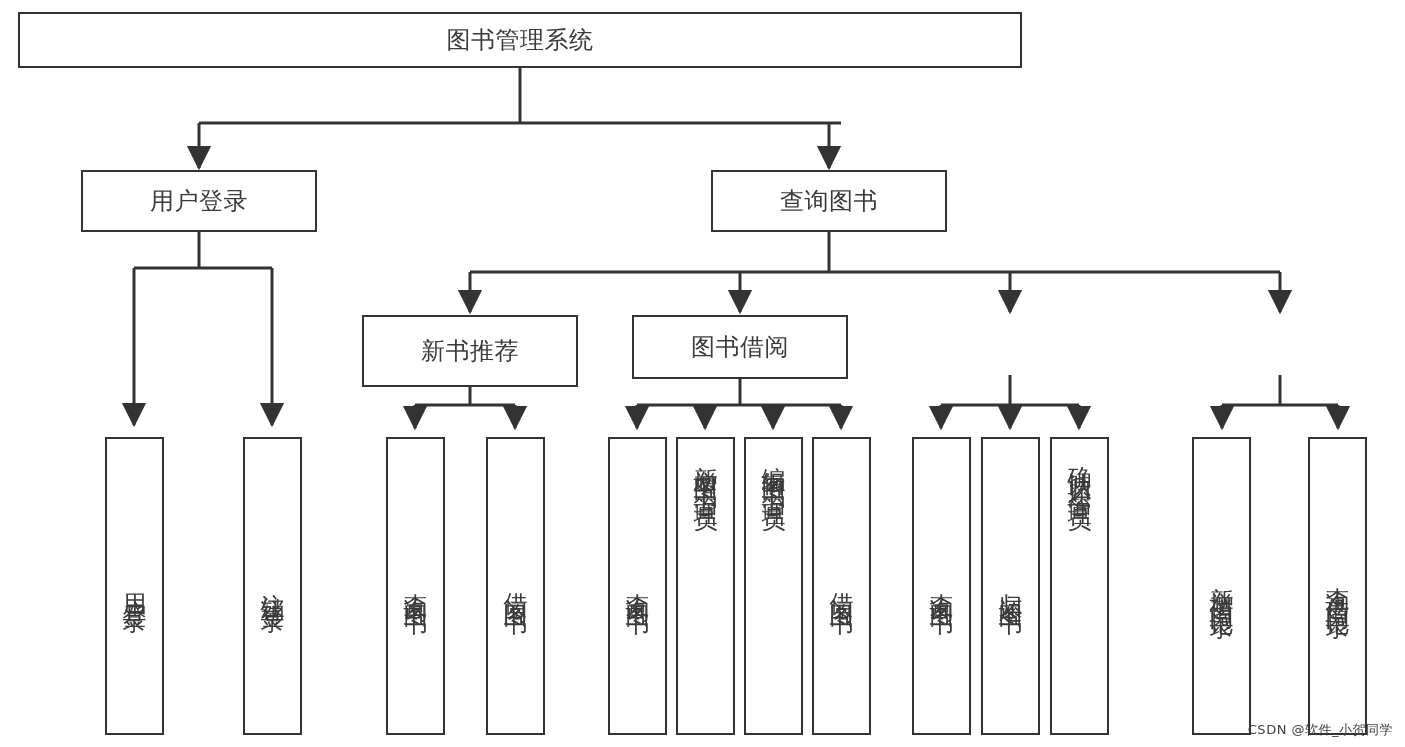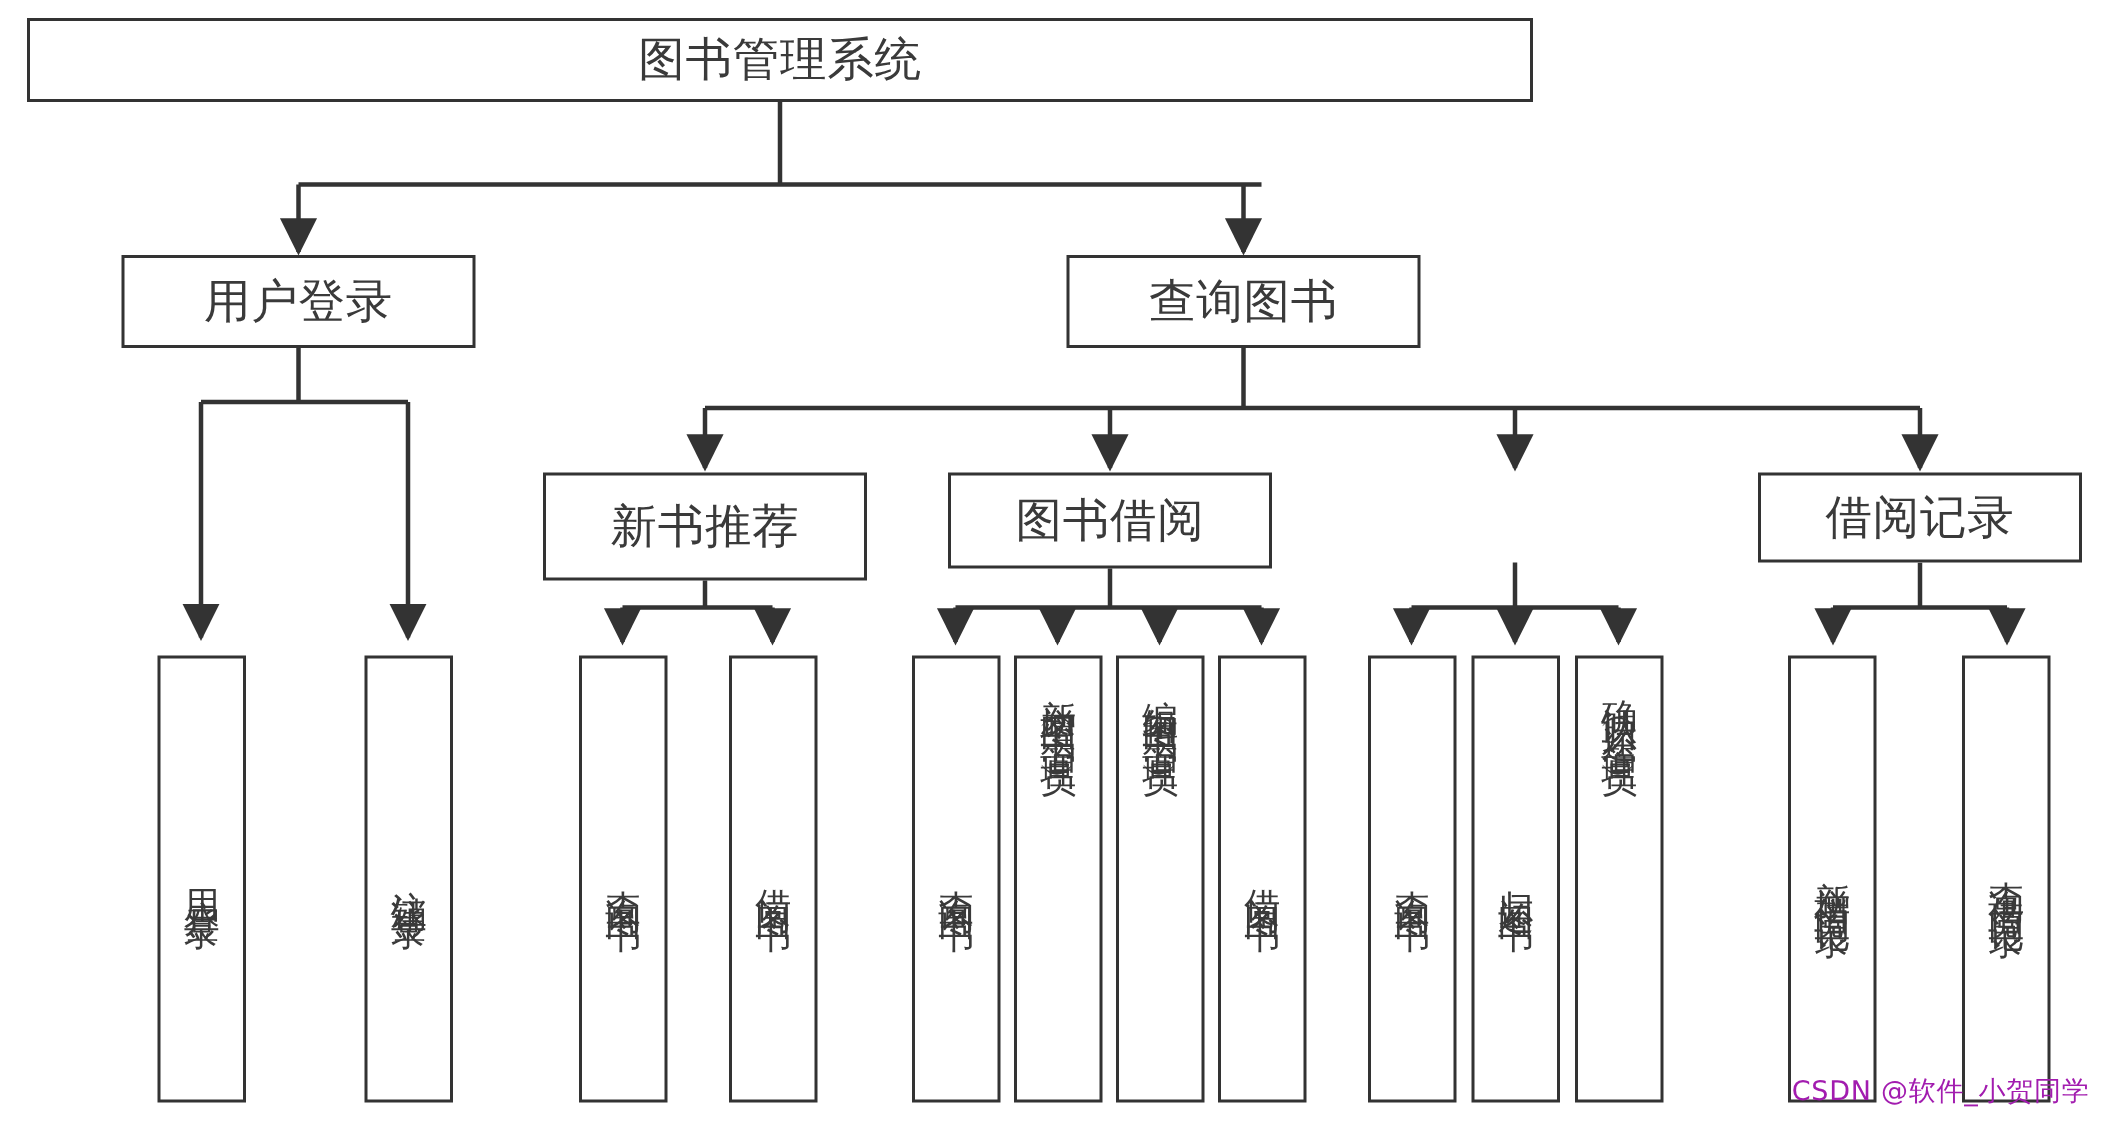--- a/index.html
+++ b/index.html
@@ -30,21 +30,21 @@
     position: absolute;
     box-sizing: border-box;
     border: 2.5px solid #333333;
     background: #ffffff;
     display: flex;
     align-items: center;
     justify-content: center;
     overflow: hidden;
   }
   .node-label-h {
-    font-size: 31px;
+    font-size: 24px;
     color: #3a3a3a;
     line-height: 1.1;
     white-space: nowrap;
     letter-spacing: 0.5px;
   }
   .node-box.vertical {
     align-items: flex-start;
     padding-top: 8px;
   }
   .node-label-v {
@@ -58,22 +58,22 @@
     text-align: left;
   }
   .node-box.vcenter {
     align-items: center;
     padding-top: 0;
   }
   .watermark {
     position: absolute;
     right: 12px;
     bottom: 8px;
-    font-size: 18px;
-    color: #a21caf;
+    font-size: 13px;
+    color: #404040;
     white-space: nowrap;
     letter-spacing: 0.5px;
     pointer-events: none;
   }
 </style>
 </head>
 <body>
 
 <div id="diagram-root">
 
@@ -141,23 +141,20 @@
   <div class="node-box" style="left:711px; top:170px; width:236px; height:62px;">
     <span class="node-label-h">查询图书</span>
   </div>
 
   <div class="node-box" style="left:362px; top:315px; width:216px; height:72px;">
     <span class="node-label-h">新书推荐</span>
   </div>
   <div class="node-box" style="left:632px; top:315px; width:216px; height:64px;">
     <span class="node-label-h">图书借阅</span>
   </div>
-  <div class="node-box" style="left:1172px; top:315px; width:216px; height:60px;">
-    <span class="node-label-h">借阅记录</span>
-  </div>
 
   <div class="node-box vertical vcenter" style="left:105px; top:437px; width:59px; height:298px;">
     <span class="node-label-v">用户登录</span>
   </div>
   <div class="node-box vertical vcenter" style="left:243px; top:437px; width:59px; height:298px;">
     <span class="node-label-v">注销登录</span>
   </div>
 
   <div class="node-box vertical vcenter" style="left:386px; top:437px; width:59px; height:298px;">
     <span class="node-label-v">查询图书</span>

